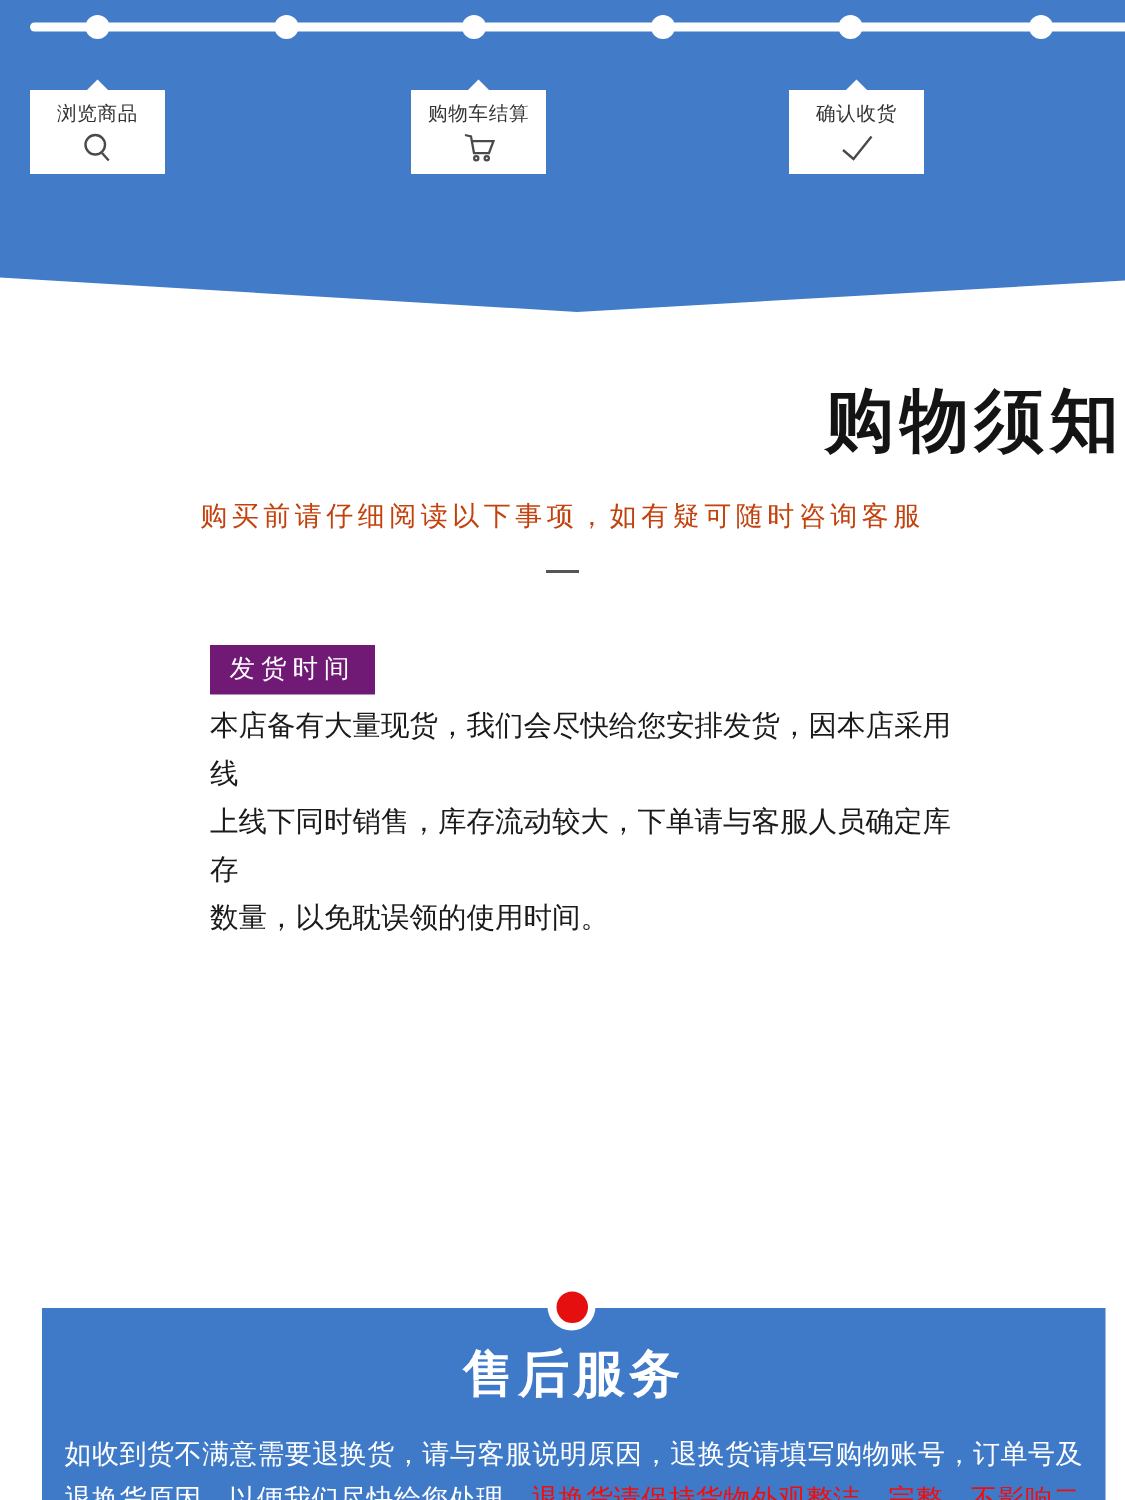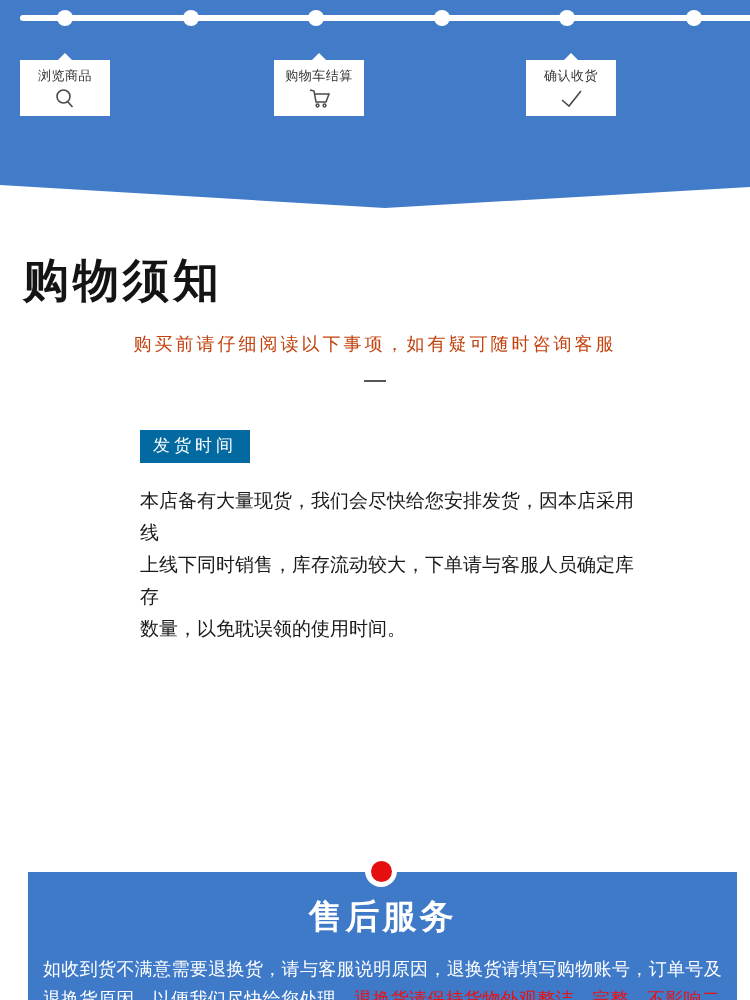--- a/index.html
+++ b/index.html
@@ -31,37 +31,37 @@
     border-left:7px solid transparent; border-right:7px solid transparent;
     border-bottom:7px solid #fff;
   }
   .step-label { margin-top:7px; font-size:13px; color:#333; letter-spacing:0.5px; }
   .step-icon { margin-top:2px; height:26px; }
   .step-icon svg { display:inline-block; }
 
   
   .notice { padding-top:44px; }
   .notice-title {
-    text-align:left; font-size:46px; line-height:56px;
+    text-align:right; font-size:46px; line-height:56px;
     color:#141414; font-weight:600; letter-spacing:4px;padding-left:23px;
   }
   .notice-subtitle {
     margin-top:24px; text-align:center; font-size:18px;
     color:#c2410c; letter-spacing:3px;
   }
   .notice-divider { width:22px; height:2px; background:#555; margin:24px auto 0; }
   .section { margin-left:140px; width:505px; }
   .section-1 { margin-top:48px; }
   .section-2 { margin-top:64px; }
   .section-label {
-    display:inline-block; background:#0369a1; color:#fff;
+    display:inline-block; background:#701a75; color:#fff;
     font-size:17px; letter-spacing:4px; padding:4px 13px 6px;
   }
   .section-body {
-    margin-top:22px; font-size:19px; line-height:32px;
+    margin-top:6px; font-size:19px; line-height:32px;
     color:#1a1a1a; white-space:pre-line;
   }
 
   
   .aftersales-dot-ring {
     position:absolute; top:855px; left:365px; width:32px; height:32px;
     background:#fff; border-radius:50%; z-index:2;
     display:flex; align-items:center; justify-content:center;
   }
   .aftersales-dot { width:21px; height:21px; background:#e60f0f; border-radius:50%; }

